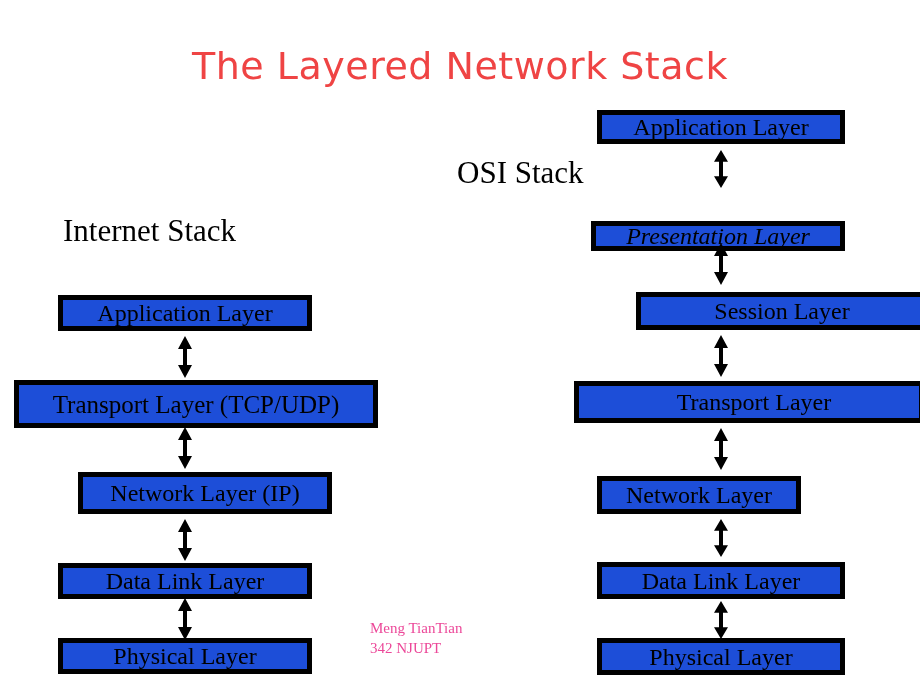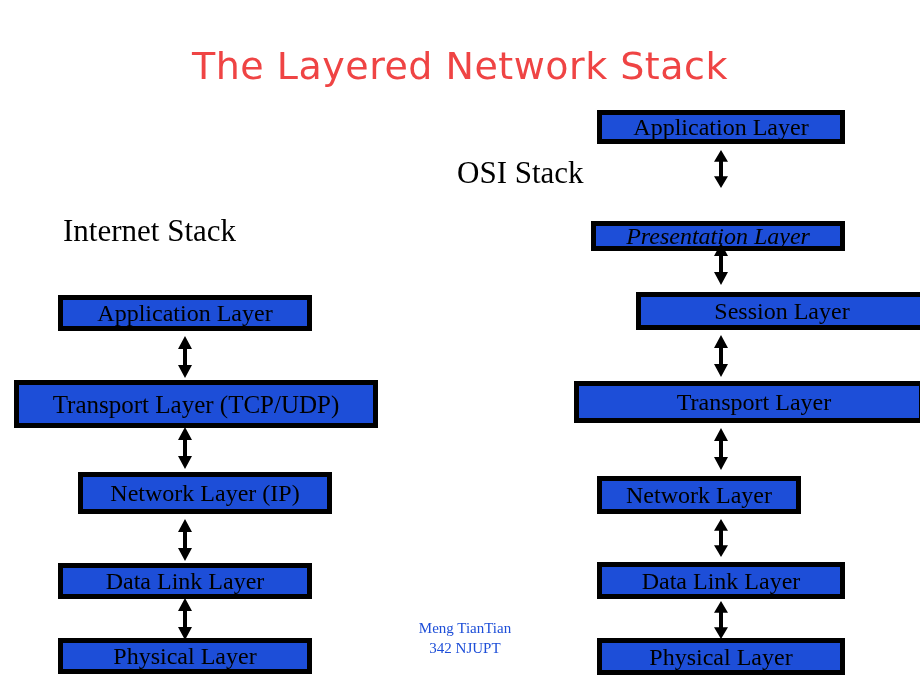--- a/index.html
+++ b/index.html
@@ -67,25 +67,25 @@
     width: 18px;
   }
   .arrow svg { display: block; width: 18px; height: 100%; }
 
   
   #credit {
     position: absolute;
     left: 370px;
     top: 618px;
     width: 190px;
-    text-align: center;
+    text-align: left;
     font-family: "Liberation Serif", "DejaVu Serif", serif;
     font-size: 15px;
     line-height: 1.35;
-    color: #1d4ed8;
+    color: #ec4899;
   }
   #credit div { white-space: nowrap; }
 </style>
 </head>
 <body>
 
 <div id="slide">
 
   <div id="slide-title">The Layered Network Stack</div>
 

